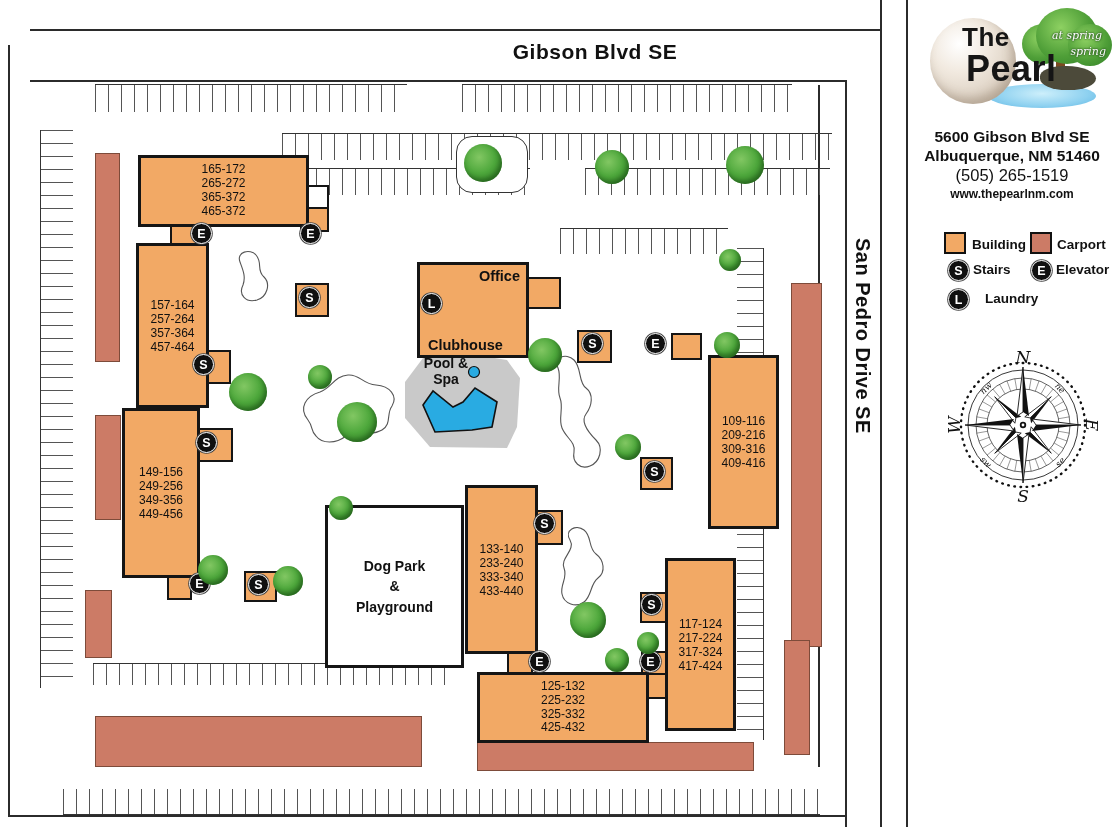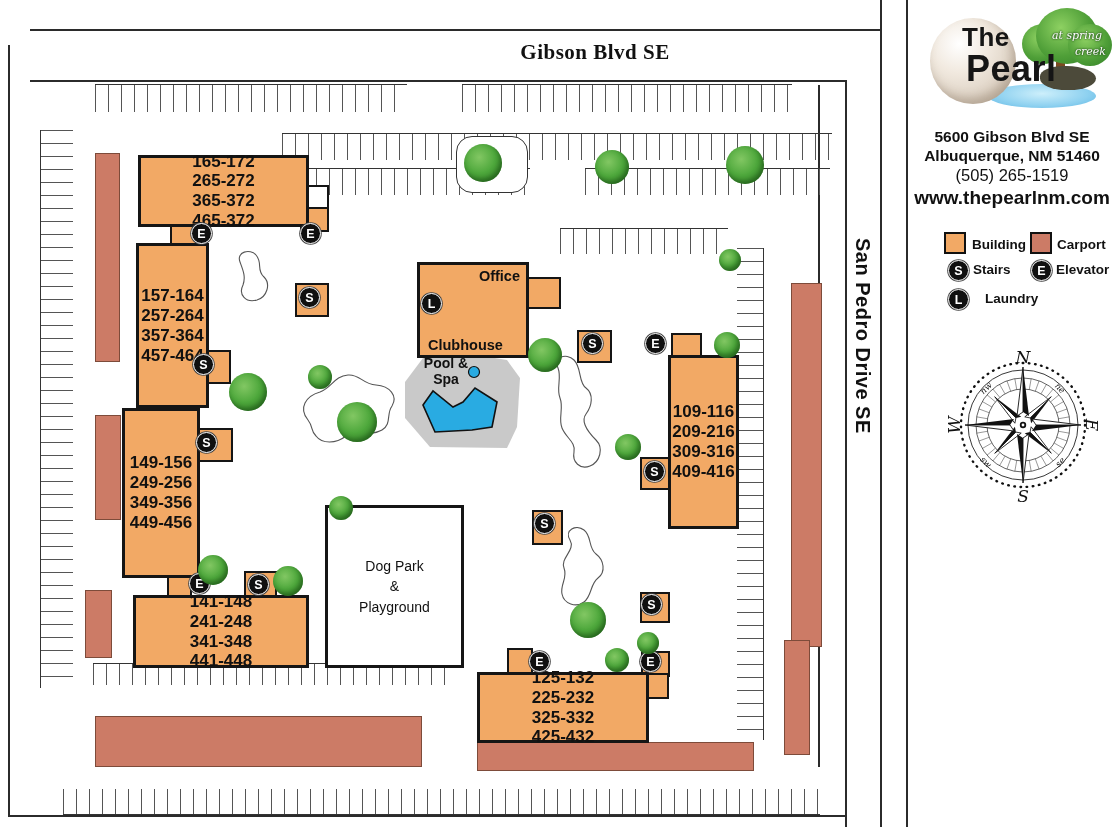--- a/index.html
+++ b/index.html
@@ -12,48 +12,48 @@
   .stall-h{position:absolute;background-image:repeating-linear-gradient(to right,#555 0,#555 1px,transparent 1px,transparent 13px);}
   .stall-h.top{border-top:1.6px solid #333;}
   .stall-h.bot{border-bottom:1.6px solid #333;}
   .stall-v{position:absolute;background-image:repeating-linear-gradient(to bottom,#555 0,#555 1px,transparent 1px,transparent 13px);}
   .stall-v.left{border-left:1.6px solid #333;}
   .stall-v.right{border-right:1.6px solid #333;}
   .island{position:absolute;background:#fff;border:1.6px solid #333;border-radius:16px;}
   
   .bldg{position:absolute;background:var(--c-building,#F2A965);border:3px solid #151515;
         display:flex;align-items:stretch;justify-content:center;z-index:4;}
-  .units{white-space:pre-line;font-size:17px;font-weight:700;text-align:center;width:100%;
+  .units{white-space:pre-line;font-size:12px;font-weight:400;text-align:center;width:100%;
          display:flex;flex-direction:column;justify-content:space-around;padding:4px 0;}
   .bldg.h .units{justify-content:center;line-height:1.16;}
   .annex{position:absolute;background:var(--c-building,#F2A965);border:2.5px solid #151515;z-index:4;}
   .annex.white{background:#fff;}
   
   .badge{position:absolute;width:21px;height:21px;border-radius:50%;background:#101010;color:#fff;
          font-size:12.5px;font-weight:800;display:flex;align-items:center;justify-content:center;
          border:1.5px solid #fff;box-shadow:0 0 0 0.8px #444;z-index:6;box-sizing:border-box;}
   
   .tree{position:absolute;border-radius:50%;z-index:7;
         background:radial-gradient(circle at 40% 35%,#82c763 0%,var(--c-tree,#4EA83C) 48%,#2e7a24 100%);
         box-shadow:inset -2px -3px 5px rgba(20,70,15,.55);}
   .carport{position:absolute;background:var(--c-carport,#CC7B66);border:1.2px solid #7d4b3a;z-index:2;}
   .dogpark{position:absolute;background:#fff;border:3px solid #151515;z-index:4;
            display:flex;align-items:center;justify-content:center;text-align:center;}
-  .place-label{white-space:pre-line;font-size:14px;font-weight:400;line-height:1.45;}
+  .place-label{white-space:pre-line;font-size:14px;font-weight:700;line-height:1.45;}
   .map-label{position:absolute;font-weight:700;z-index:5;}
   .street-top{font-size:21px;letter-spacing:.5px;text-align:center;}
   .street-right{font-size:20px;letter-spacing:.5px;writing-mode:vertical-rl;white-space:nowrap;}
   .office-label{position:absolute;font-size:14.5px;font-weight:700;}
   svg.overlay{position:absolute;left:0;top:0;z-index:3;pointer-events:none;}
   
   .sidebar-text{position:absolute;text-align:center;z-index:8;}
   .addr1{font-size:15.5px;font-weight:700;}
   .addr2{font-size:15.5px;font-weight:700;}
   .phone{font-size:16.5px;font-weight:400;}
-  .site{font-size:19px;font-weight:800;}
+  .site{font-size:12px;font-weight:800;}
   .legend-label{position:absolute;font-size:13.5px;font-weight:700;z-index:8;}
   .swatch{position:absolute;width:22px;height:22px;border:2px solid #111;z-index:8;box-sizing:border-box;}
   .swatch.building{background:var(--c-building,#F2A965);}
   .swatch.carport{background:var(--c-carport,#CC7B66);}
   
   .pearl-ball{position:absolute;width:86px;height:86px;border-radius:50%;z-index:9;
               background:radial-gradient(circle at 34% 30%,#ffffff 0%,#f1e9df 35%,#d9cdbe 75%,#b9a995 100%);
               box-shadow:inset -4px -6px 10px rgba(120,100,80,.35);}
   .logo-word{position:absolute;font-weight:800;color:#151515;z-index:11;letter-spacing:.5px;}
   .logo-tag{position:absolute;font-family:"DejaVu Serif",serif;font-style:italic;color:#fff;
@@ -72,21 +72,21 @@
 
   <div class="line" style="left:30px;top:29px;width:852px;height:2px;"></div>
   <div class="line" style="left:30px;top:80px;width:816px;height:2px;"></div>
   <div class="line" style="left:845px;top:80px;width:2px;height:747px;"></div>
   <div class="line" style="left:880px;top:0px;width:2px;height:827px;"></div>
   <div class="line" style="left:906px;top:0px;width:2px;height:827px;"></div>
   <div class="line" style="left:8px;top:45px;width:2px;height:772px;"></div>
   <div class="line" style="left:8px;top:815px;width:838px;height:2px;"></div>
   <div class="line" style="left:818px;top:85px;width:1.5px;height:682px;"></div>
 
-  <div class="map-label street-top" style="left:470px;top:40px;width:250px;font-family:Liberation Serif, serif;">Gibson Blvd SE</div>
+  <div class="map-label street-top" style="left:470px;top:40px;width:250px;">Gibson Blvd SE</div>
   <div class="map-label street-right" style="left:851px;top:238px;">San Pedro Drive SE</div>
 
   <div class="stall-h top" style="left:95px;top:84px;width:312px;height:27px;"></div>
   <div class="stall-h top" style="left:462px;top:84px;width:330px;height:27px;"></div>
   <div class="stall-h top" style="left:282px;top:133px;width:550px;height:26px;"></div>
   <div class="stall-h top" style="left:290px;top:168px;width:240px;height:26px;"></div>
   <div class="stall-h top" style="left:585px;top:168px;width:245px;height:26px;"></div>
   <div class="stall-h top" style="left:560px;top:228px;width:168px;height:25px;"></div>
   <div class="stall-h top" style="left:93px;top:663px;width:364px;height:21px;"></div>
   <div class="stall-h bot" style="left:63px;top:789px;width:757px;height:25px;"></div>
@@ -141,37 +141,43 @@
 257-264
 357-364
 457-464</div>
   </div>
   <div class="bldg" style="left:122px;top:408px;width:72px;height:164px;">
     <div class="units">149-156
 249-256
 349-356
 449-456</div>
   </div>
-  <div class="bldg h" style="left:133px;top:595px;width:170px;height:67px;">
-    <div class="units">141-148
-241-248
-341-348
-441-448</div>
-  </div>
-  <div class="bldg" style="left:668px;top:355px;width:65px;height:168px;justify-content:flex-end;">
+  <div class="bldg" style="left:708px;top:355px;width:65px;height:168px;justify-content:flex-end;">
     <div class="units">109-116
 209-216
 309-316
 409-416</div>
+  </div>
+  <div class="bldg" style="left:665px;top:558px;width:65px;height:167px;">
+    <div class="units">117-124
+217-224
+317-324
+417-424</div>
   </div>
   <div class="bldg h" style="left:477px;top:672px;width:166px;height:65px;">
     <div class="units">125-132
 225-232
 325-332
 425-432</div>
+  </div>
+  <div class="bldg" style="left:465px;top:485px;width:67px;height:163px;">
+    <div class="units">133-140
+233-240
+333-340
+433-440</div>
   </div>
 
   <div class="bldg" style="left:417px;top:262px;width:106px;height:90px;">
     <div class="office-label" style="right:6px;top:3px;">Office</div>
     <div class="office-label" style="left:8px;bottom:2px;">Clubhouse</div>
   </div>
 
   <div class="dogpark" style="left:325px;top:505px;width:133px;height:157px;">
     <div class="place-label">Dog Park
 &amp;
@@ -217,21 +223,21 @@
   <div class="water" style="left:988px;top:84px;width:108px;height:24px;"></div>
   <div class="rock" style="left:1040px;top:66px;width:56px;height:24px;"></div>
   <div class="trunk" style="left:1056px;top:48px;"></div>
   <div class="foliage" style="left:1022px;top:24px;width:42px;height:40px;"></div>
   <div class="foliage" style="left:1036px;top:8px;width:62px;height:56px;"></div>
   <div class="foliage" style="left:1068px;top:24px;width:44px;height:42px;"></div>
   <div class="pearl-ball" style="left:930px;top:18px;"></div>
   <div class="logo-word" style="left:962px;top:22px;font-size:26px;">The</div>
   <div class="logo-word" style="left:966px;top:48px;font-size:36px;">Pearl</div>
   <div class="logo-tag" style="left:1032px;top:30px;width:70px;font-size:11px;">at spring</div>
-  <div class="logo-tag" style="left:1056px;top:46px;width:50px;font-size:11px;">creek</div>
+  <div class="logo-tag" style="left:1056px;top:46px;width:50px;font-size:11px;">spring</div>
 
   <div class="sidebar-text addr1" style="left:912px;top:128px;width:200px;">5600 Gibson Blvd SE</div>
   <div class="sidebar-text addr2" style="left:912px;top:147px;width:200px;">Albuquerque, NM 51460</div>
   <div class="sidebar-text phone" style="left:912px;top:166px;width:200px;">(505) 265-1519</div>
   <div class="sidebar-text site" style="left:912px;top:187px;width:200px;">www.thepearlnm.com</div>
 
   <div class="swatch building" style="left:944px;top:232px;"></div>
   <div class="legend-label" style="left:972px;top:237px;">Building</div>
   <div class="swatch carport" style="left:1030px;top:232px;"></div>
   <div class="legend-label" style="left:1057px;top:237px;">Carport</div>

